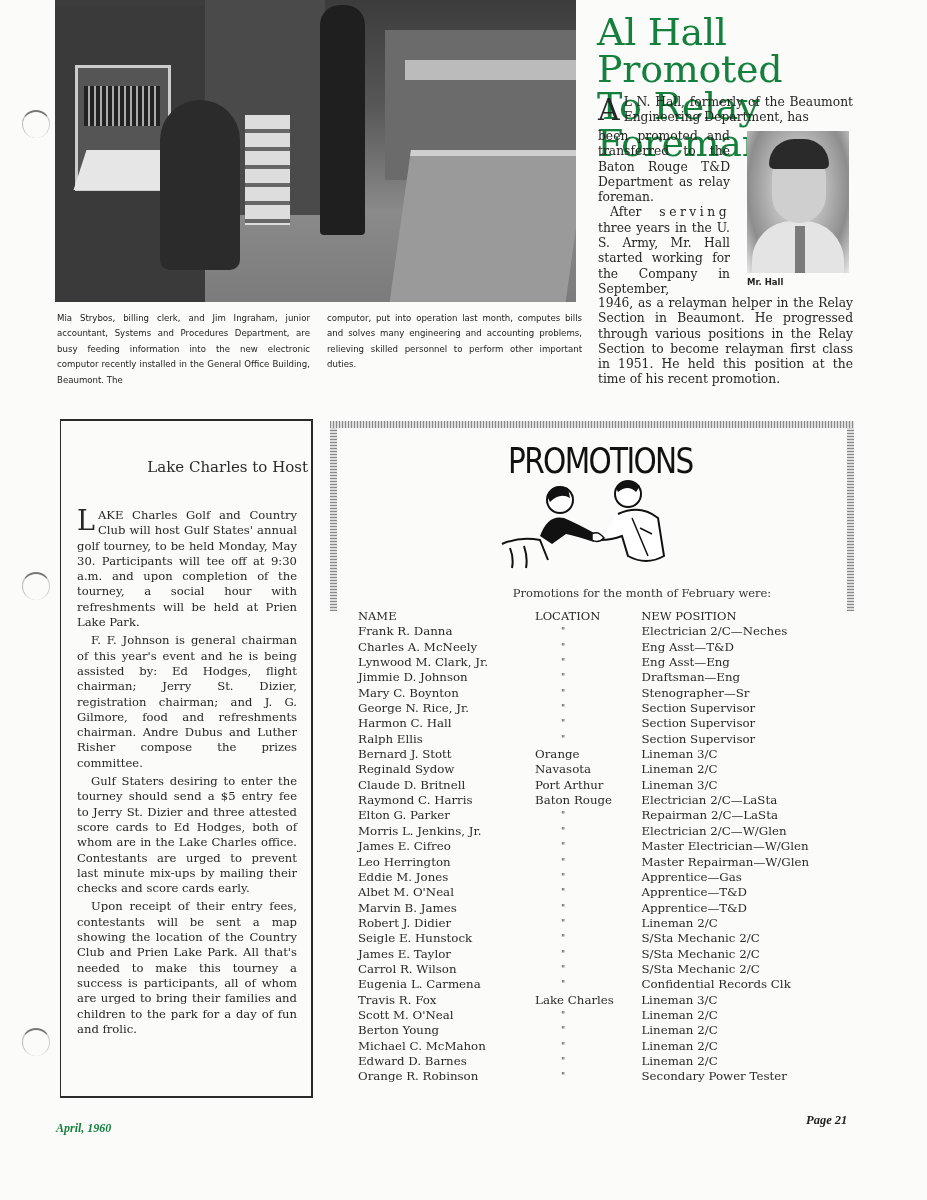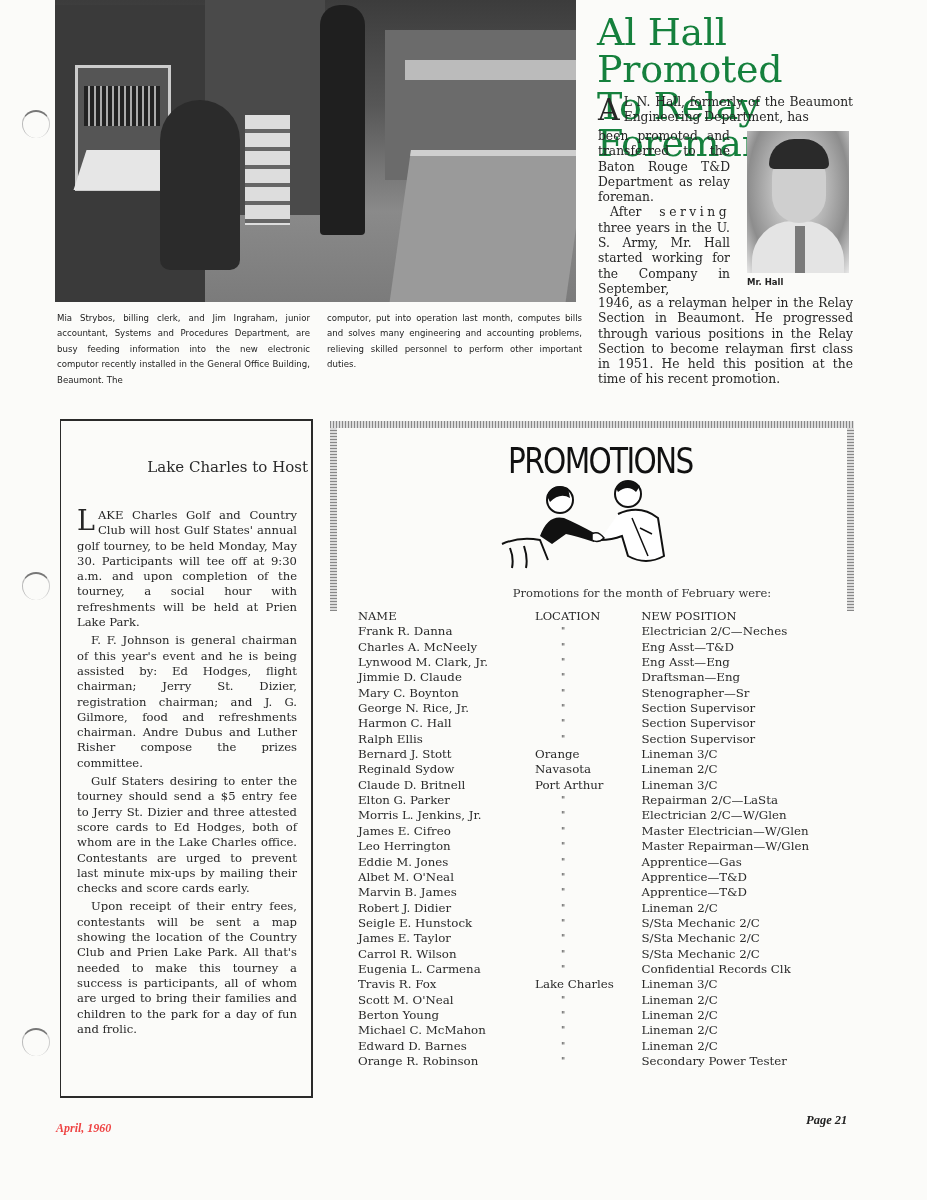--- a/index.html
+++ b/index.html
@@ -63,21 +63,21 @@
 
   #promo-table { left:358px; top:609px; width:480px; font-family:"DejaVu Serif", serif; font-size:11.8px; line-height:15.35px; color:#2a2a2a; }
   .prow { display:flex; height:15.35px; white-space:nowrap; }
   .c-name { width:180px; }
   .c-loc { width:108px; }
   .c-loc.ditto { padding-left:26px; box-sizing:border-box; font-size:9px; }
   .c-pos { width:200px; }
   .phead { font-size:11.5px; }
 
   
-  #foot-left { left:56px; top:1121px; font-family:"Liberation Serif", serif; font-style:italic; font-weight:bold; font-size:12px; color:#ef4444; }
+  #foot-left { left:56px; top:1121px; font-family:"Liberation Serif", serif; font-style:italic; font-weight:bold; font-size:12px; color:#15803d; }
   #foot-right { left:806px; top:1113px; font-family:"Liberation Serif", serif; font-style:italic; font-weight:bold; font-size:12.5px; color:#222; }
   .sp { letter-spacing:3.5px; }
 </style>
 </head>
 <body>
 
 <div class="hole" style="top:110px;"></div>
 <div class="hole" style="top:572px;"></div>
 <div class="hole" style="top:1028px;"></div>
 
@@ -163,21 +163,21 @@
         <span class="c-name">Charles A. McNeely</span>
         <span class="c-loc ditto">"</span>
         <span class="c-pos">Eng Asst—T&amp;D</span>
       </div>
       <div class="prow">
         <span class="c-name">Lynwood M. Clark, Jr.</span>
         <span class="c-loc ditto">"</span>
         <span class="c-pos">Eng Asst—Eng</span>
       </div>
       <div class="prow">
-        <span class="c-name">Jimmie D. Claude</span>
+        <span class="c-name">Jimmie D. Johnson</span>
         <span class="c-loc ditto">"</span>
         <span class="c-pos">Draftsman—Eng</span>
       </div>
       <div class="prow">
         <span class="c-name">Mary C. Boynton</span>
         <span class="c-loc ditto">"</span>
         <span class="c-pos">Stenographer—Sr</span>
       </div>
       <div class="prow">
         <span class="c-name">George N. Rice, Jr.</span>
@@ -203,20 +203,25 @@
         <span class="c-name">Reginald Sydow</span>
         <span class="c-loc">Navasota</span>
         <span class="c-pos">Lineman 2/C</span>
       </div>
       <div class="prow">
         <span class="c-name">Claude D. Britnell</span>
         <span class="c-loc">Port Arthur</span>
         <span class="c-pos">Lineman 3/C</span>
       </div>
       <div class="prow">
+        <span class="c-name">Raymond C. Harris</span>
+        <span class="c-loc">Baton Rouge</span>
+        <span class="c-pos">Electrician 2/C—LaSta</span>
+      </div>
+      <div class="prow">
         <span class="c-name">Elton G. Parker</span>
         <span class="c-loc ditto">"</span>
         <span class="c-pos">Repairman 2/C—LaSta</span>
       </div>
       <div class="prow">
         <span class="c-name">Morris L. Jenkins, Jr.</span>
         <span class="c-loc ditto">"</span>
         <span class="c-pos">Electrician 2/C—W/Glen</span>
       </div>
       <div class="prow">

